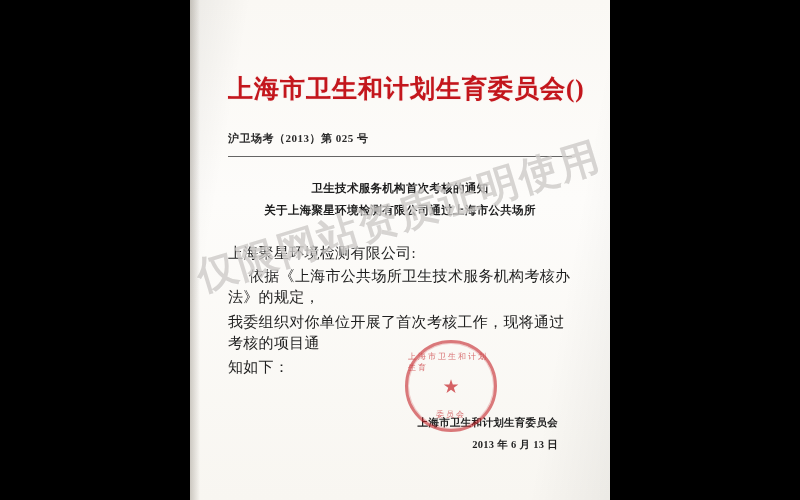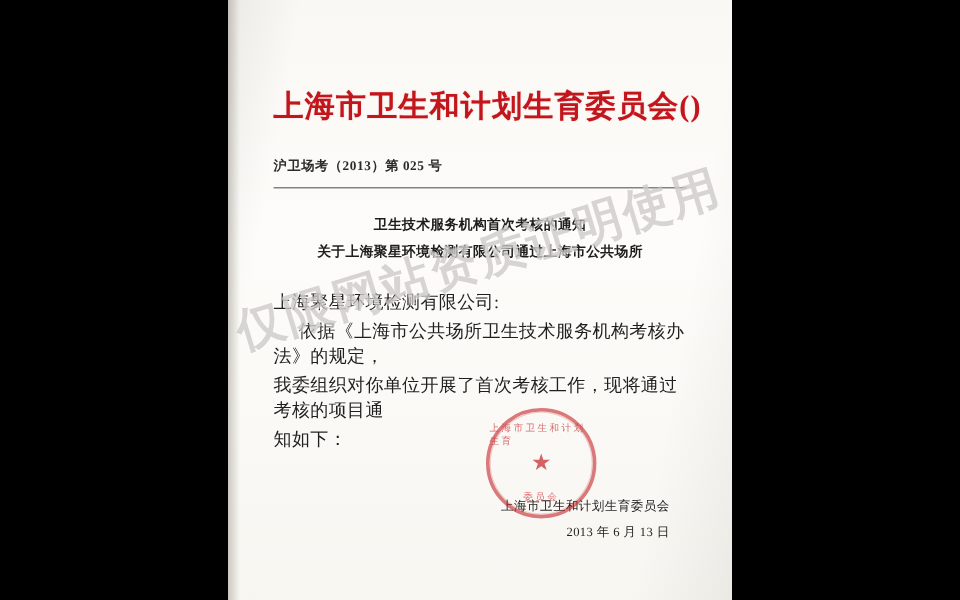--- a/index.html
+++ b/index.html
@@ -112,20 +112,21 @@
   }
 
   .signature {
     margin-top: 34px;
     text-align: right;
     font-size: 10.5px;
     color: #1f1f1f;
     line-height: 22px;
     padding-right: 14px;
     letter-spacing: 0.3px;
+    font-weight: bold;
   }
 
   
   .seal {
     position: absolute;
     left: 215px;
     top: 340px;
     width: 86px;
     height: 86px;
     border-radius: 50%;

